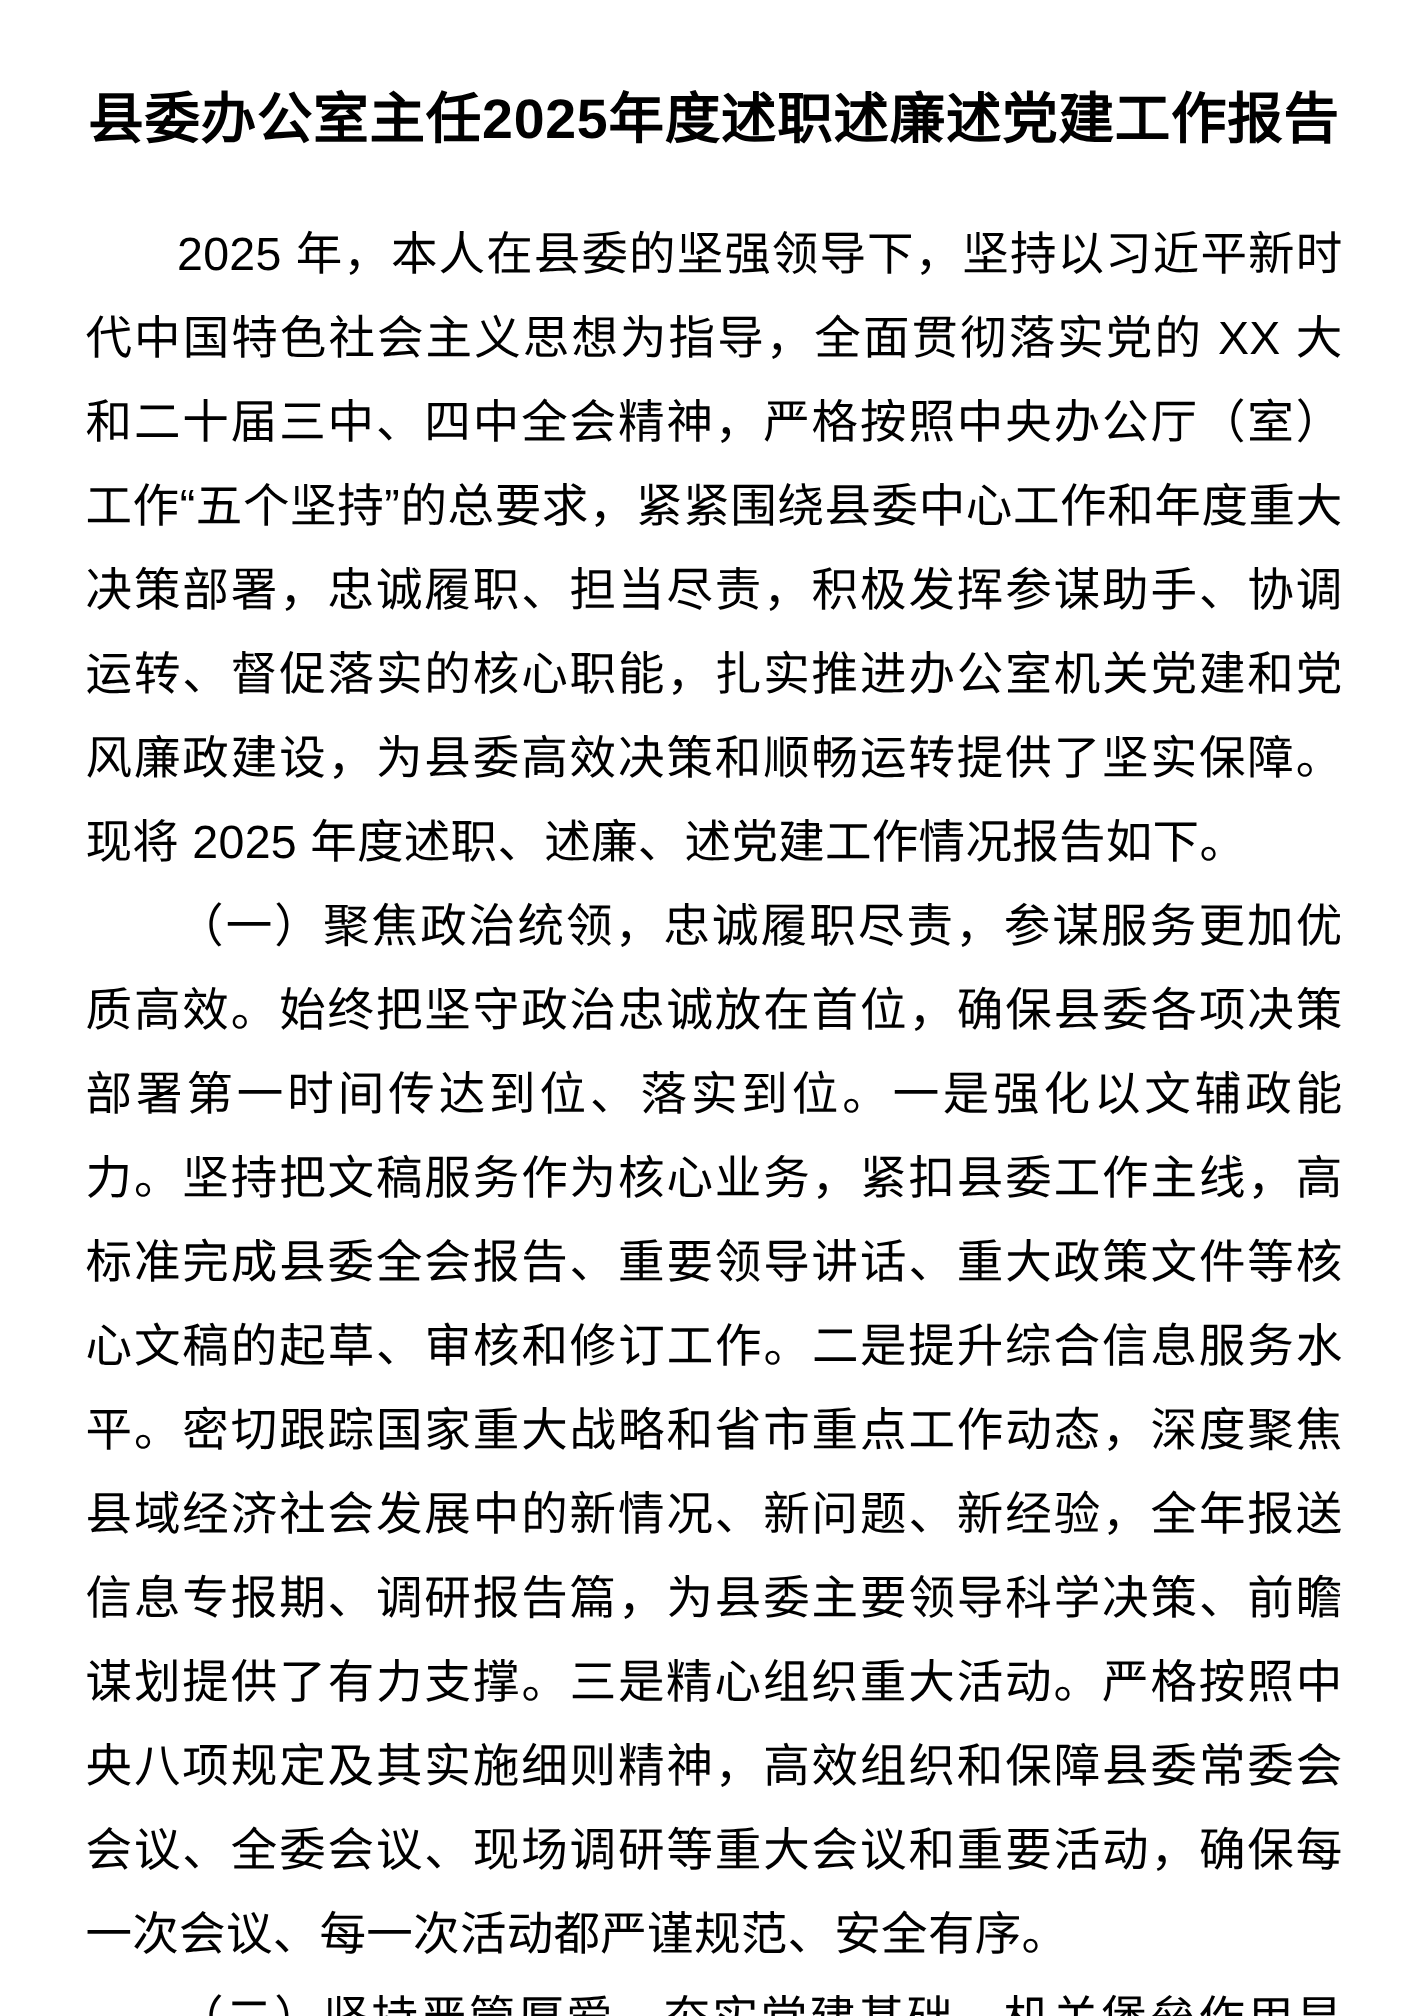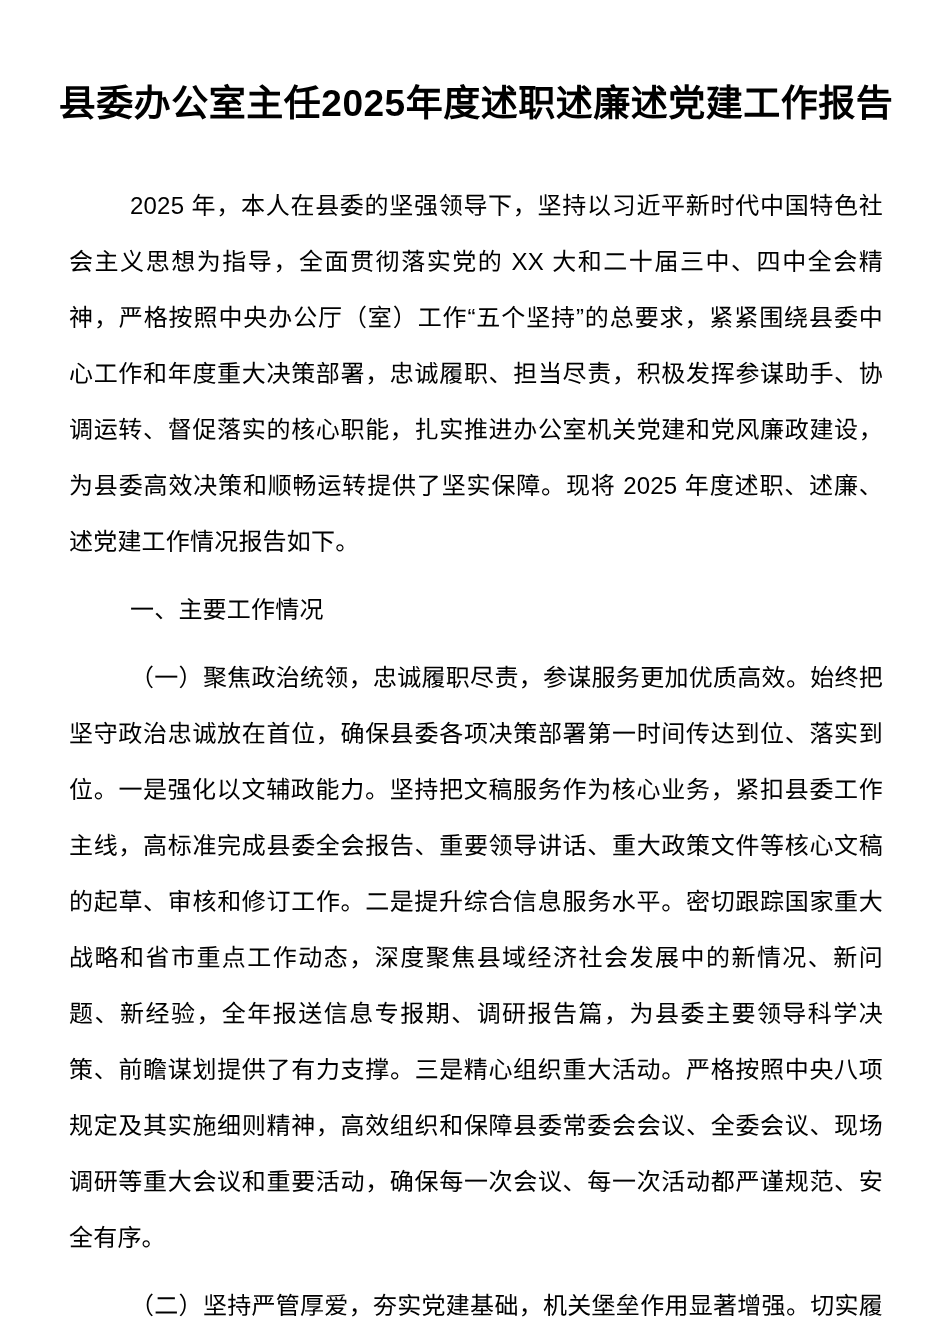--- a/index.html
+++ b/index.html
@@ -31,33 +31,33 @@
     left: 57px;
     top: 0;
     width: 838px;
   }
 
   .doc-title {
     font-size: 37px;
     font-weight: 700;
     line-height: 56px;
     margin: 0;
-    padding-top: 76px;
+    padding-top: 52px;
     text-align: center;
     letter-spacing: 0.5px;
     white-space: nowrap;
   }
 
   .title-spacer {
     height: 34px;
   }
 
   p.para {
-    margin: 12px;
-    font-size: 24px;
+    margin: 0;
+    font-size: 31px;
     line-height: 56px;
     text-align: justify;
     text-align-last: left;
     text-justify: inter-character;
     letter-spacing: 0.2px;
     word-break: break-all;
     font-weight: 400;
   }
 
   p.indent2 {
@@ -74,19 +74,18 @@
 
 <div class="page">
   <div class="doc-body">
 
     <h1 class="doc-title">县委办公室主任2025年度述职述廉述党建工作报告</h1>
 
     <div class="title-spacer"></div>
 
     <div id="paragraph-container">
         <p class="para indent2"><span>2025 年，本人在县委的坚强领导下，坚持以习近平新时代中国特色社会主义思想为指导，全面贯彻落实党的 XX 大和二十届三中、四中全会精神，严格按照中央办公厅（室）工作“五个坚持”的总要求，紧紧围绕县委中心工作和年度重大决策部署，忠诚履职、担当尽责，积极发挥参谋助手、协调运转、督促落实的核心职能，扎实推进办公室机关党建和党风廉政建设，为县委高效决策和顺畅运转提供了坚实保障。现将 2025 年度述职、述廉、述党建工作情况报告如下。</span></p>
-        <p class="para indent2"><span>一、主要工作情况</span></p>
         <p class="para indent2"><span>（一）聚焦政治统领，忠诚履职尽责，参谋服务更加优质高效。始终把坚守政治忠诚放在首位，确保县委各项决策部署第一时间传达到位、落实到位。</span><b class="inline-strong">一是</b><span>强化以文辅政能力。坚持把文稿服务作为核心业务，紧扣县委工作主线，高标准完成县委全会报告、重要领导讲话、重大政策文件等核心文稿的起草、审核和修订工作。</span><b class="inline-strong">二是</b><span>提升综合信息服务水平。密切跟踪国家重大战略和省市重点工作动态，深度聚焦县域经济社会发展中的新情况、新问题、新经验，全年报送信息专报期、调研报告篇，为县委主要领导科学决策、前瞻谋划提供了有力支撑。</span><b class="inline-strong">三是</b><span>精心组织重大活动。严格按照中央八项规定及其实施细则精神，高效组织和保障县委常委会会议、全委会议、现场调研等重大会议和重要活动，确保每一次会议、每一次活动都严谨规范、安全有序。</span></p>
         <p class="para indent2"><span>（二）坚持严管厚爱，夯实党建基础，机关堡垒作用显著增强。切实履行县委办公室机关党建“第一责任人”职责，以党建引领业务，推动全面从严治党向纵深发展。</span></p>
       </div>
 
   </div>
 </div>
 
 </body></html>

